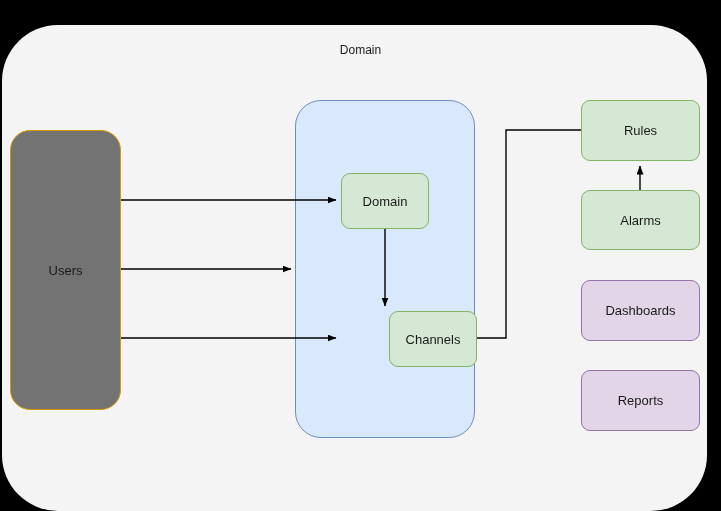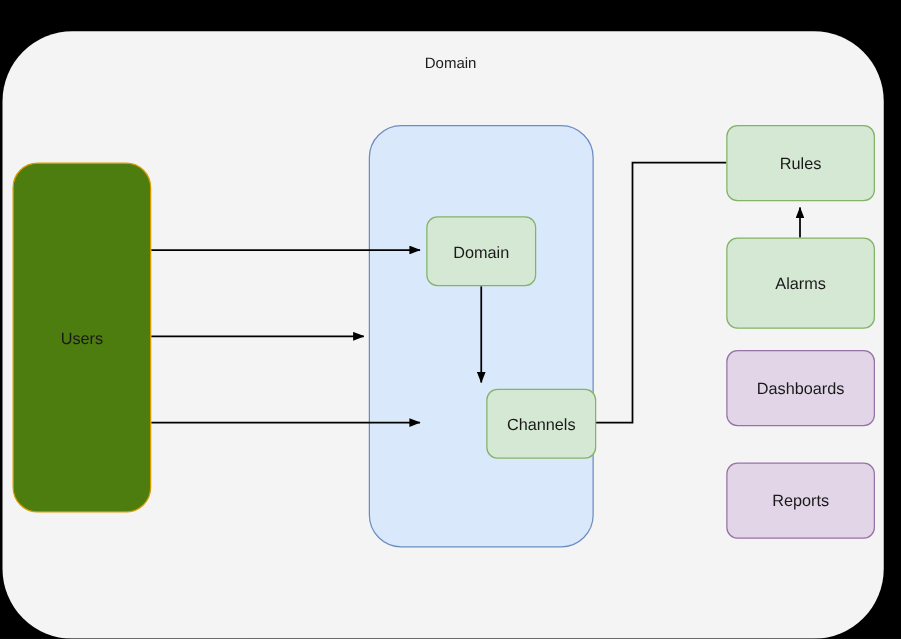--- a/index.html
+++ b/index.html
@@ -59,36 +59,36 @@
     box-sizing: border-box;
     display: flex;
     align-items: center;
     justify-content: center;
     font-size: 13px;
     color: #1a1a1a;
     text-align: center;
     border-radius: 9px;
   }
   .node-orange {
-    background: #4d7c0f;
+    background: #737373;
     border: 1px solid #d79b00;
   }
   .node-green {
     background: #d5e8d4;
     border: 1px solid #82b366;
   }
   .node-purple {
     background: #e1d5e7;
     border: 1px solid #9673a6;
   }
   #node-users   { left: 10px;  top: 130px; width: 111px; height: 280px; border-radius: 20px; }
   #node-clients { left: 341px; top: 173px; width: 88px;  height: 56px; }
   #node-channels{ left: 341px; top: 311px; width: 88px;  height: 56px; margin-left: 48px; }
   #node-rules      { left: 581px; top: 100px; width: 119px; height: 61px; }
-  #node-alarms     { left: 581px; top: 190px; width: 119px; height: 73px; }
+  #node-alarms     { left: 581px; top: 190px; width: 119px; height: 60px; }
   #node-dashboards { left: 581px; top: 280px; width: 119px; height: 61px; }
   #node-reports    { left: 581px; top: 370px; width: 119px; height: 61px; }
   #edges {
     position: absolute;
     left: 0; top: 0;
     width: 721px;
     height: 511px;
     pointer-events: none;
   }
 </style>

